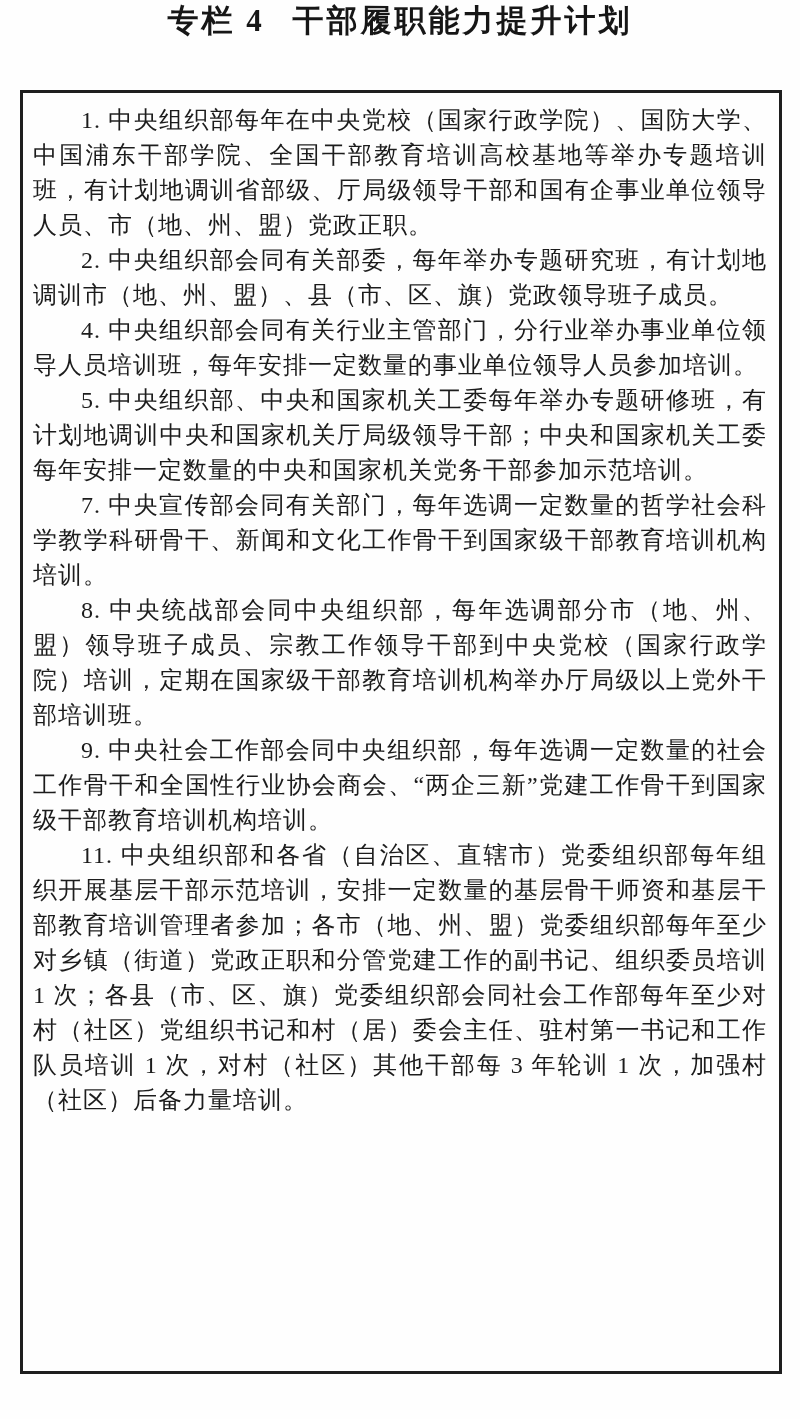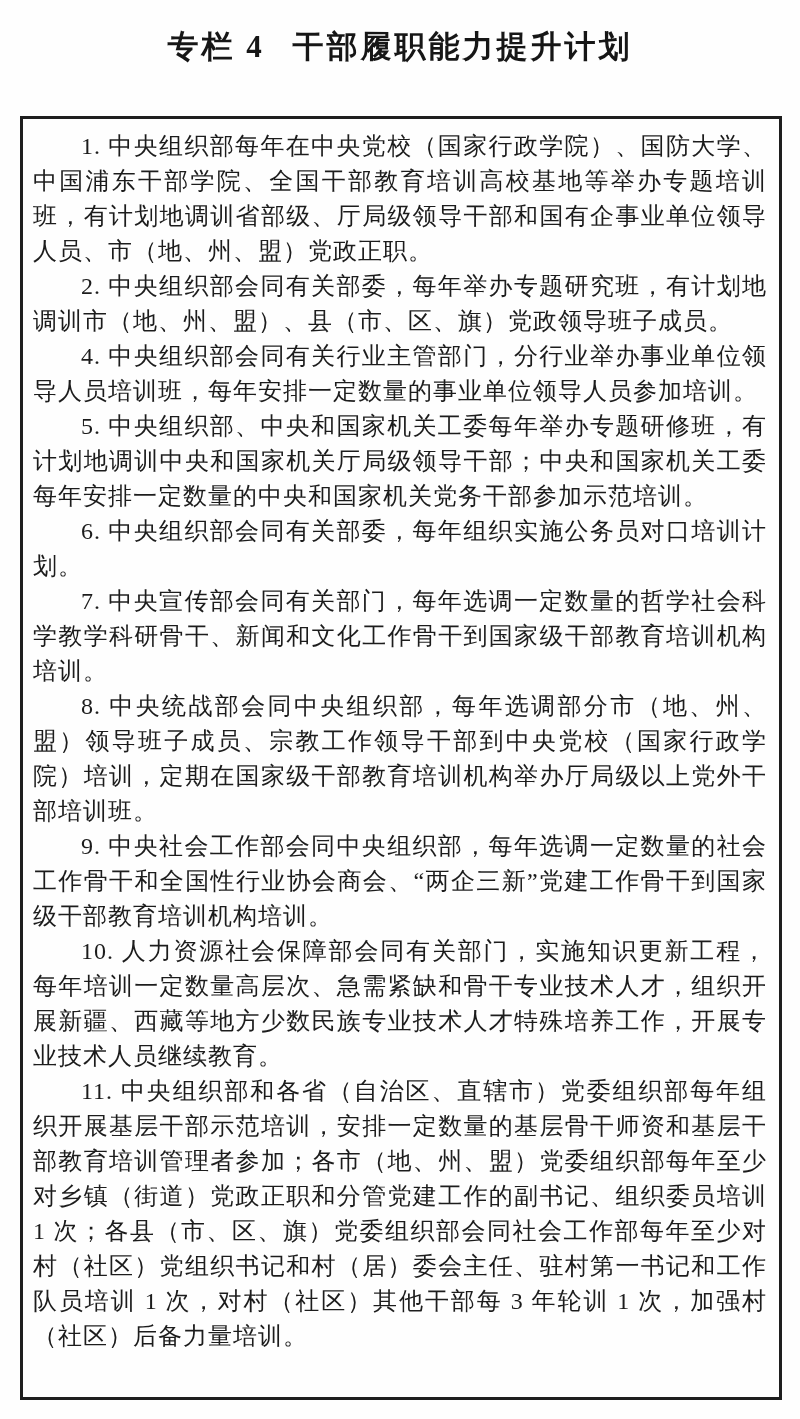--- a/index.html
+++ b/index.html
@@ -16,21 +16,20 @@
     overflow: hidden;
   }
   .page {
     width: 800px;
     height: 1419px;
     background: #fefefe;
     box-sizing: border-box;
   }
   .doc-title {
     margin: 0;
-    padding-top: 26px;
     height: 50px;
     text-align: center;
     font-size: 31px;
     font-weight: 700;
     letter-spacing: 3px;
     color: #161616;
     white-space: nowrap;
   }
   .doc-title .title-label {
     margin-right: 0.9em;
@@ -62,22 +61,20 @@
 
   <h1 class="doc-title">
     <span class="title-label">专栏 4</span><span>干部履职能力提升计划</span>
   </h1>
 
   <div class="content-box">
     <p class="para">1. 中央组织部每年在中央党校（国家行政学院）、国防大学、中国浦东干部学院、全国干部教育培训高校基地等举办专题培训班，有计划地调训省部级、厅局级领导干部和国有企事业单位领导人员、市（地、州、盟）党政正职。</p>
     <p class="para">2. 中央组织部会同有关部委，每年举办专题研究班，有计划地调训市（地、州、盟）、县（市、区、旗）党政领导班子成员。</p>
     <p class="para">4. 中央组织部会同有关行业主管部门，分行业举办事业单位领导人员培训班，每年安排一定数量的事业单位领导人员参加培训。</p>
     <p class="para">5. 中央组织部、中央和国家机关工委每年举办专题研修班，有计划地调训中央和国家机关厅局级领导干部；中央和国家机关工委每年安排一定数量的中央和国家机关党务干部参加示范培训。</p>
-    <p class="para">6. 中央组织部会同有关部委，每年组织实施公务员对口培训计划。</p>
     <p class="para">7. 中央宣传部会同有关部门，每年选调一定数量的哲学社会科学教学科研骨干、新闻和文化工作骨干到国家级干部教育培训机构培训。</p>
     <p class="para">8. 中央统战部会同中央组织部，每年选调部分市（地、州、盟）领导班子成员、宗教工作领导干部到中央党校（国家行政学院）培训，定期在国家级干部教育培训机构举办厅局级以上党外干部培训班。</p>
     <p class="para">9. 中央社会工作部会同中央组织部，每年选调一定数量的社会工作骨干和全国性行业协会商会、“两企三新”党建工作骨干到国家级干部教育培训机构培训。</p>
-    <p class="para">10. 人力资源社会保障部会同有关部门，实施知识更新工程，每年培训一定数量高层次、急需紧缺和骨干专业技术人才，组织开展新疆、西藏等地方少数民族专业技术人才特殊培养工作，开展专业技术人员继续教育。</p>
     <p class="para">11. 中央组织部和各省（自治区、直辖市）党委组织部每年组织开展基层干部示范培训，安排一定数量的基层骨干师资和基层干部教育培训管理者参加；各市（地、州、盟）党委组织部每年至少对乡镇（街道）党政正职和分管党建工作的副书记、组织委员培训 1 次；各县（市、区、旗）党委组织部会同社会工作部每年至少对村（社区）党组织书记和村（居）委会主任、驻村第一书记和工作队员培训 1 次，对村（社区）其他干部每 3 年轮训 1 次，加强村（社区）后备力量培训。</p>
 
   </div>
 
 </div>
 
 </body></html>

